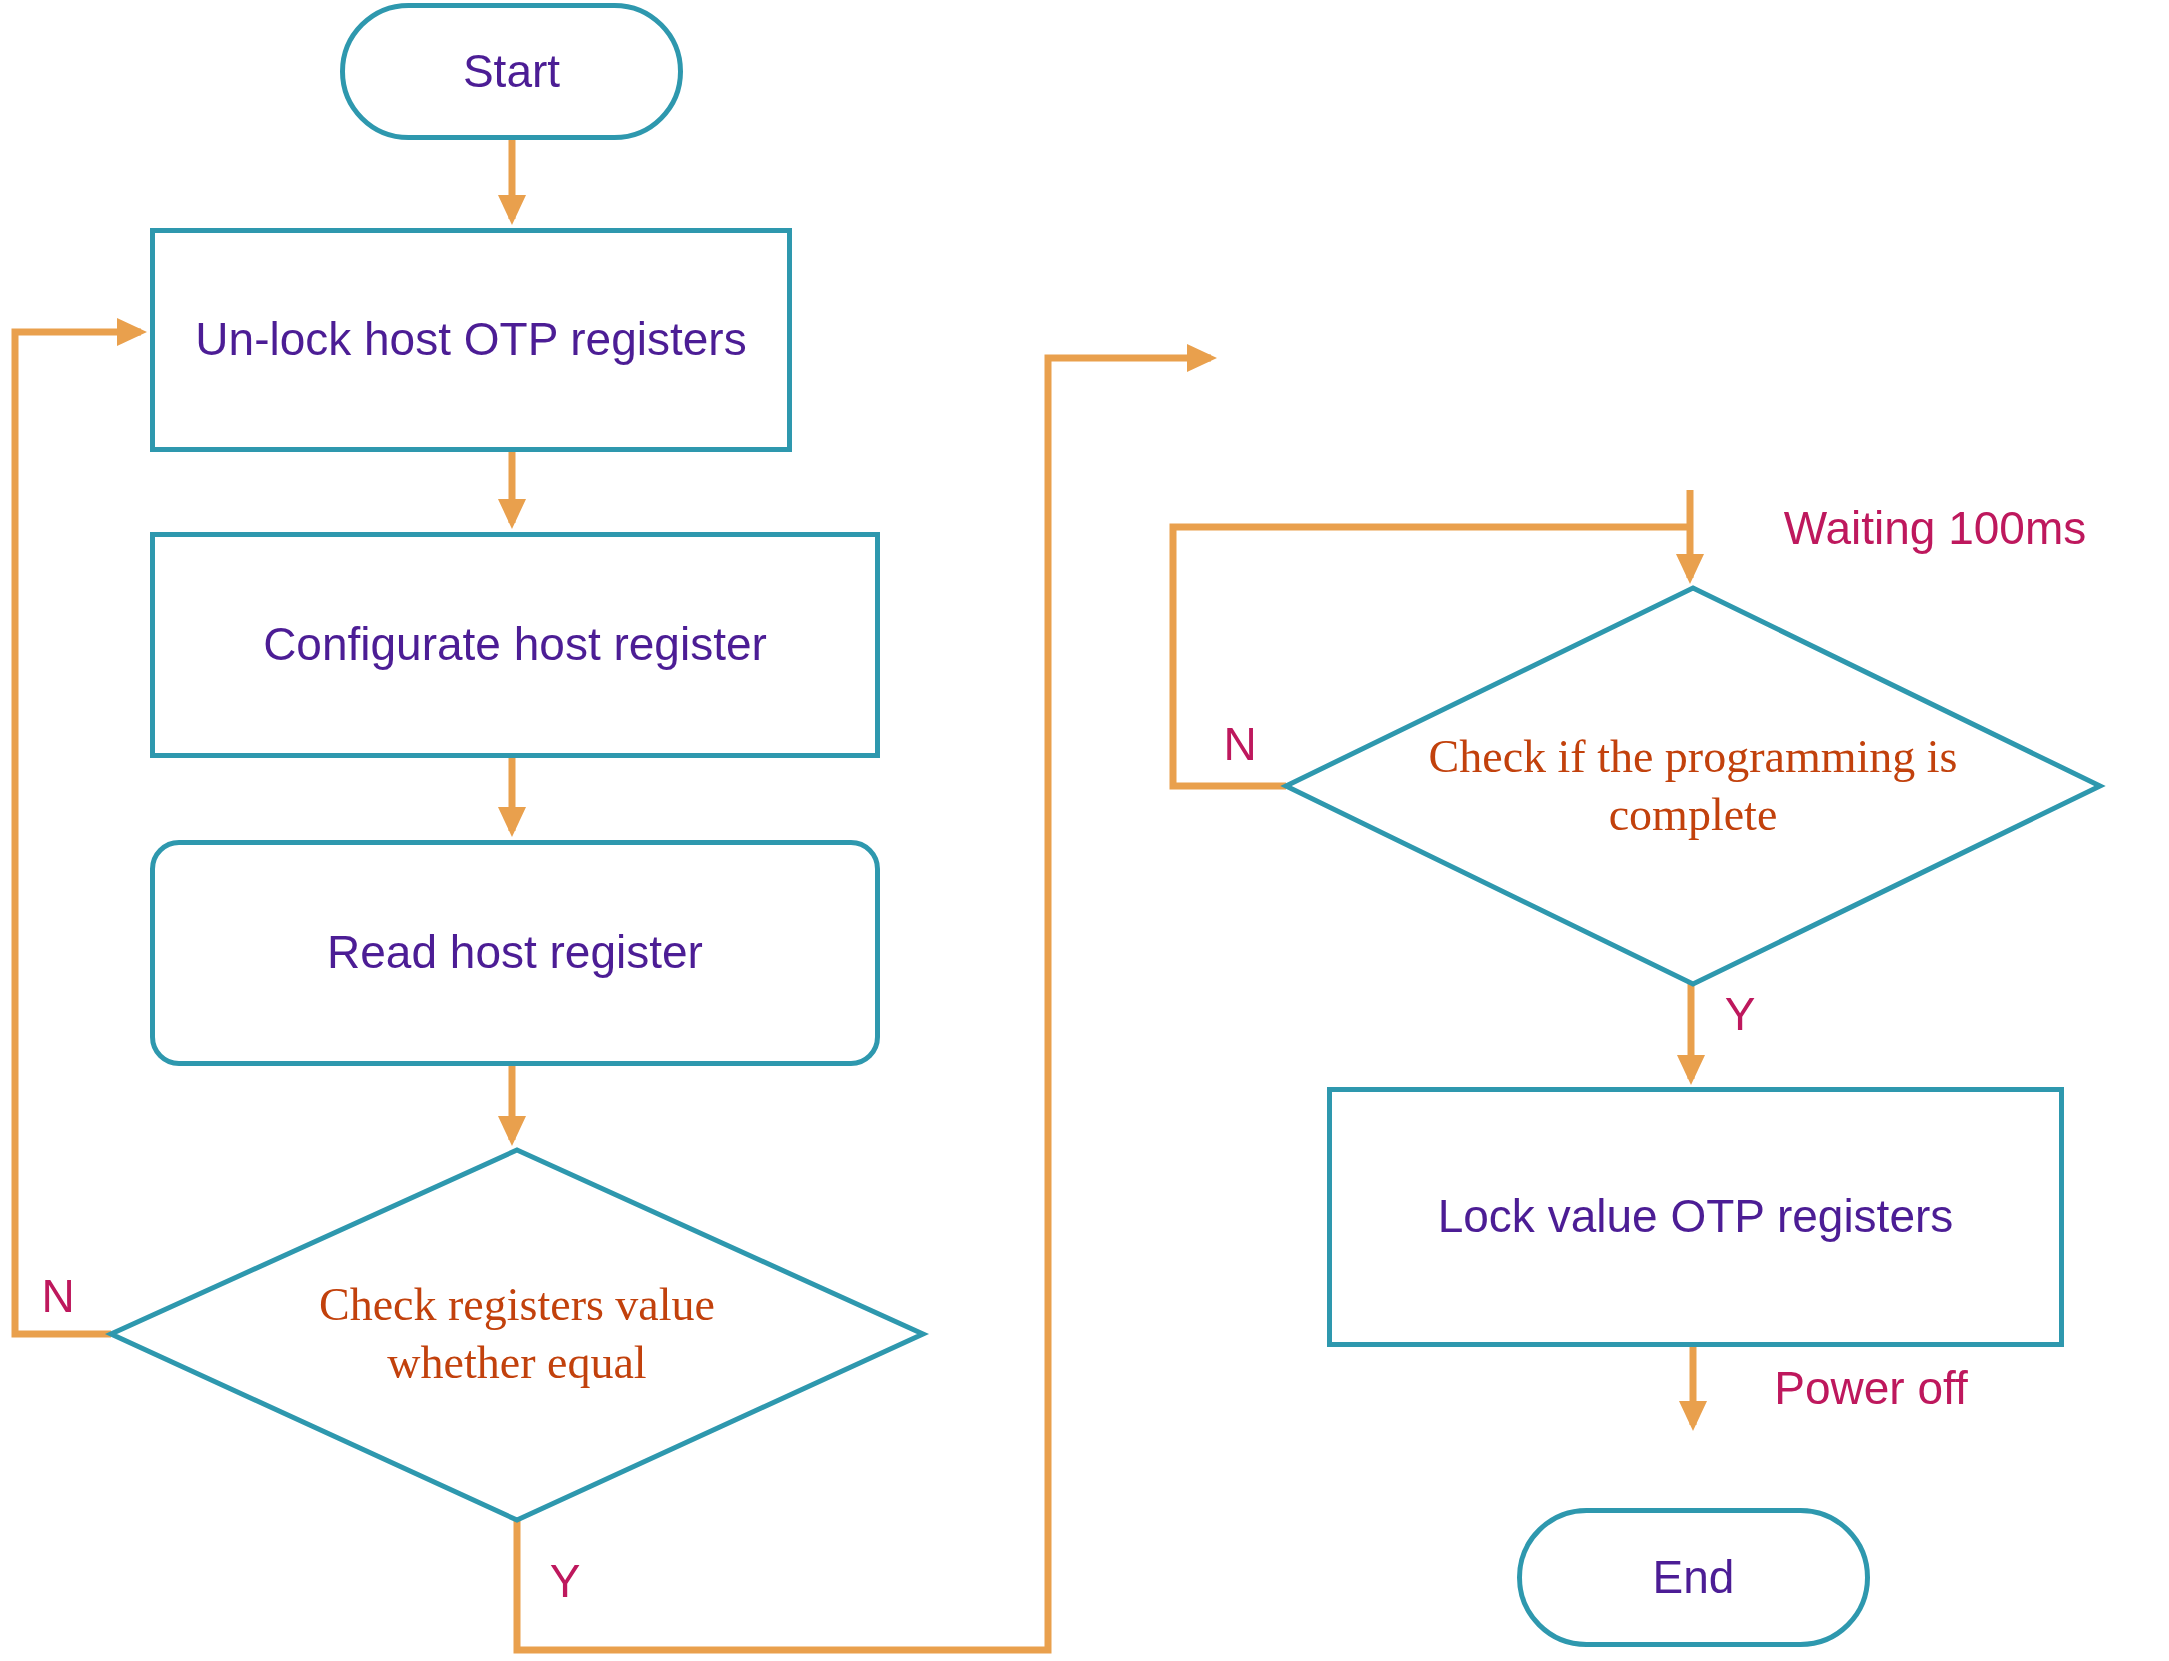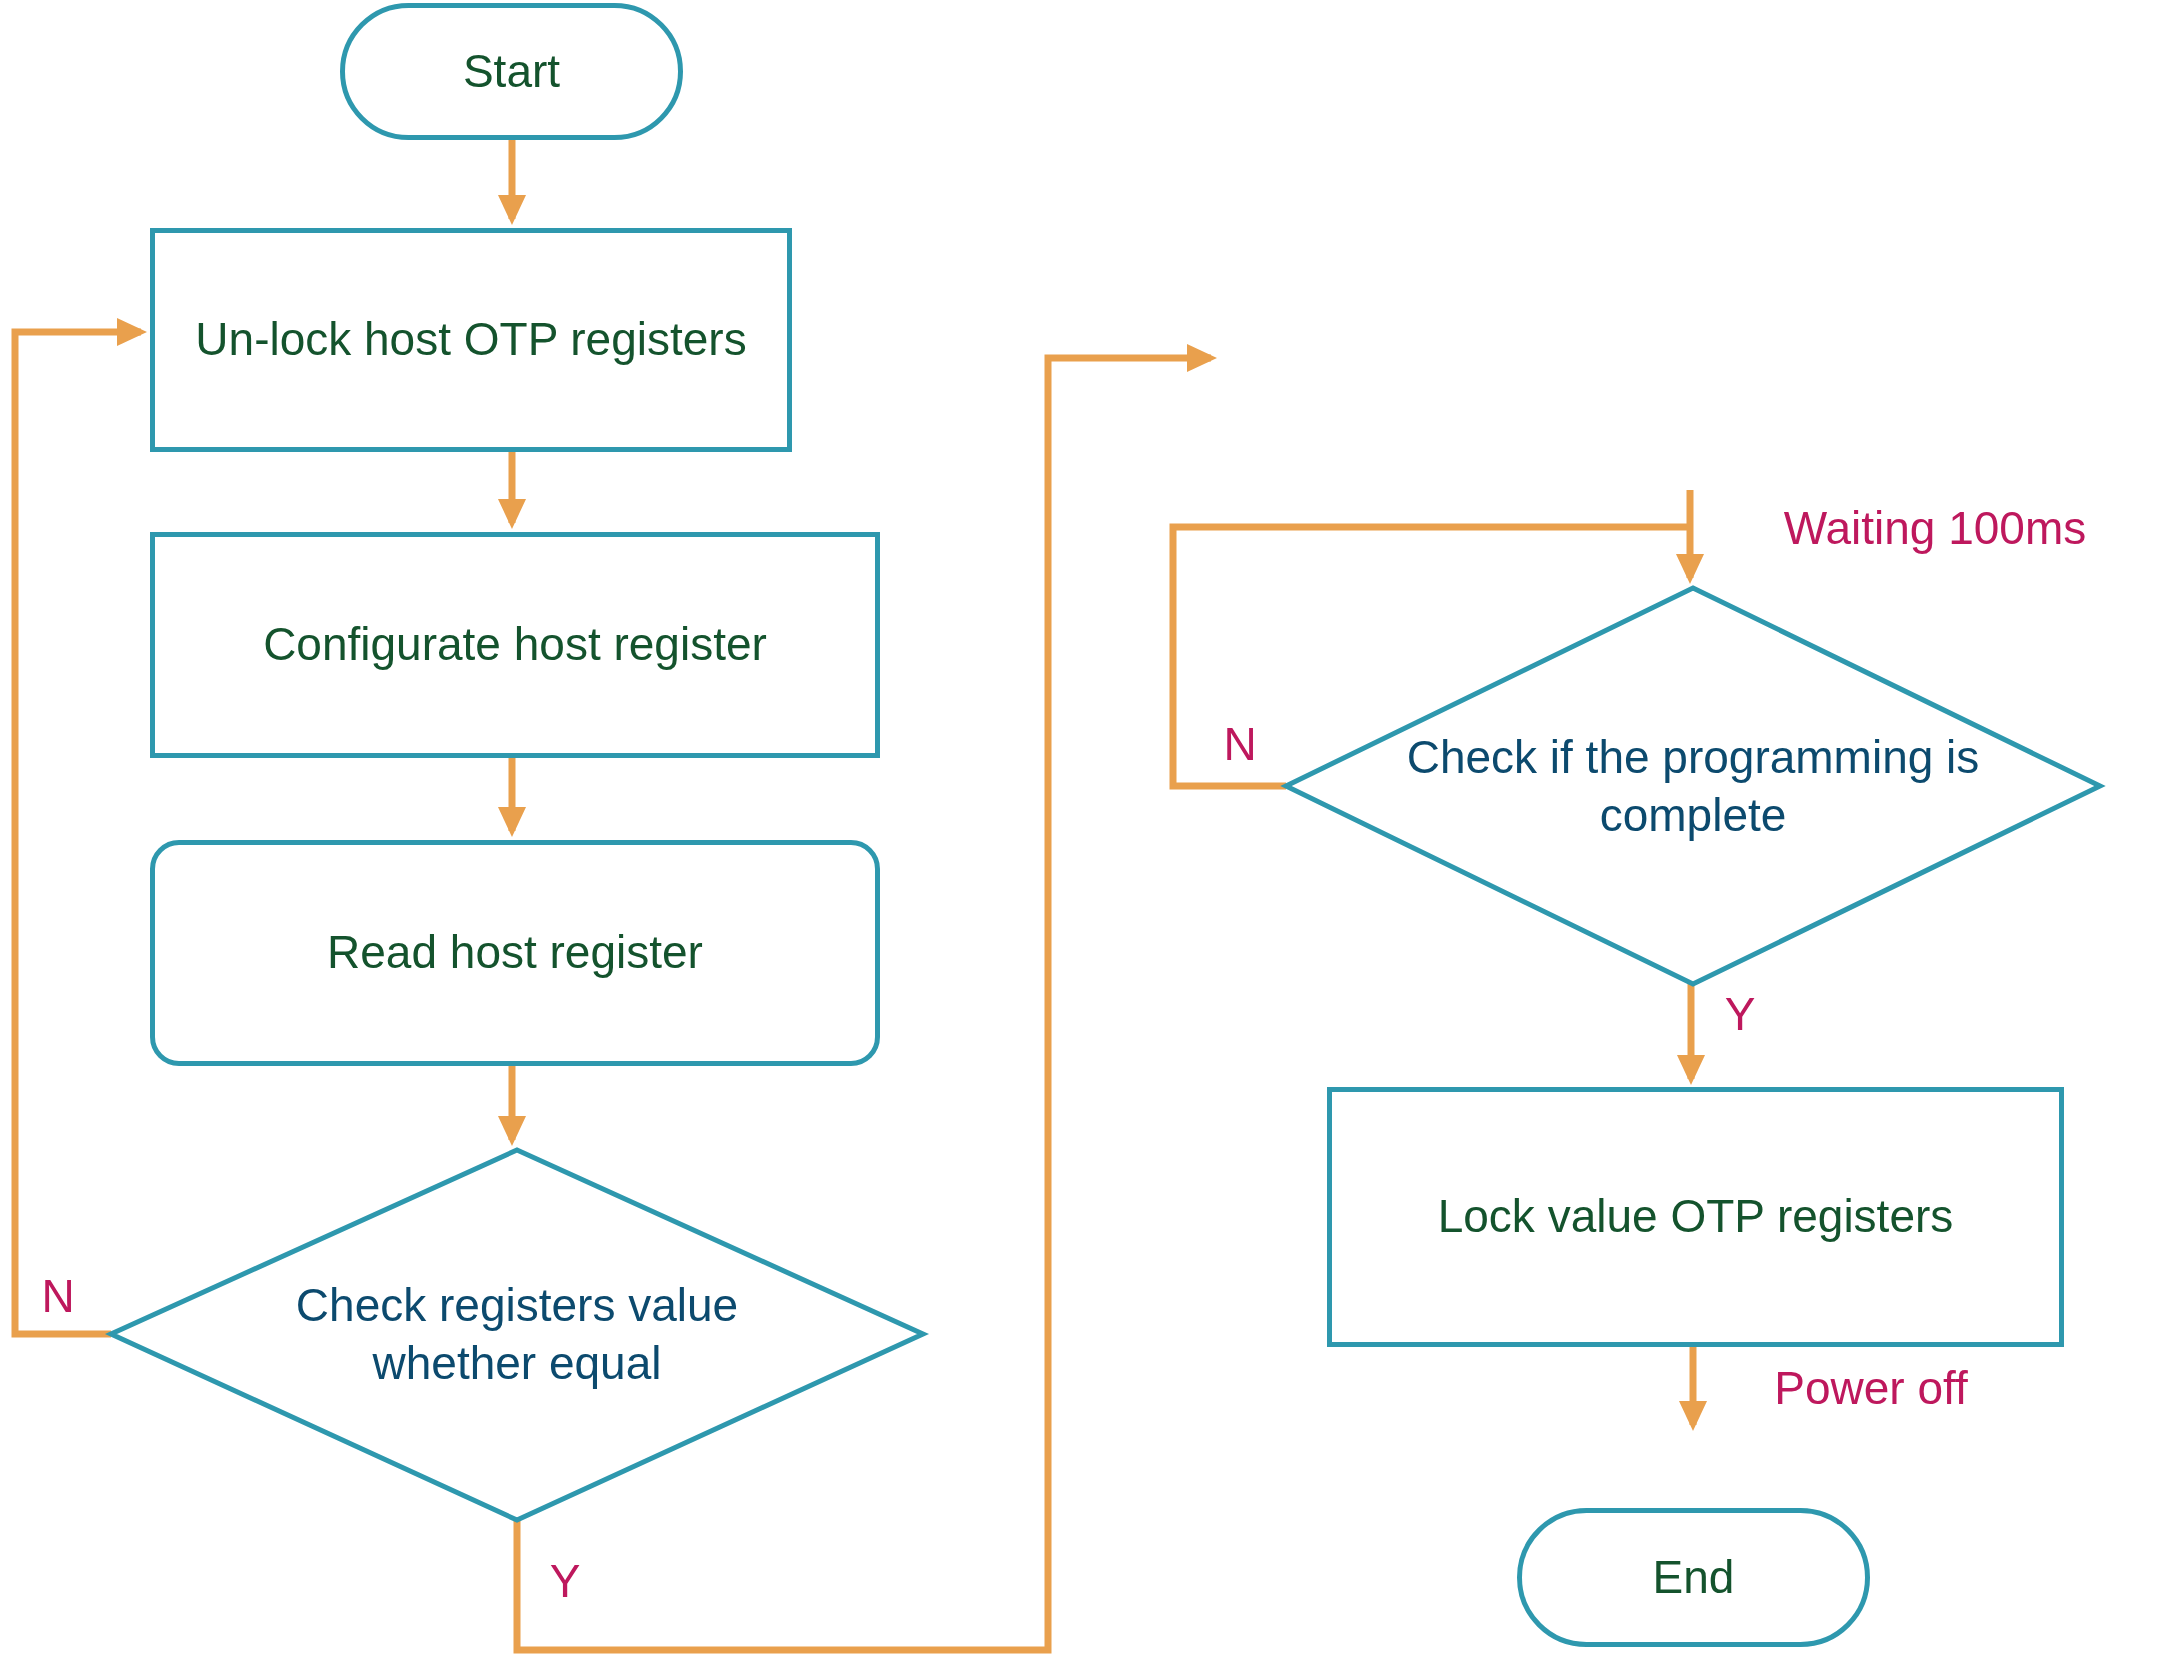--- a/index.html
+++ b/index.html
@@ -1,24 +1,24 @@
 <!DOCTYPE html>
 <html><head>
 <meta charset="utf-8">
 <style>
   html,body{margin:0;padding:0;background:#ffffff;}
   body{width:2169px;height:1661px;font-family:"Liberation Sans",sans-serif;color:#111111;}
   #canvas{position:relative;width:2169px;height:1661px;background:#ffffff;overflow:hidden;}
   svg.layer{position:absolute;left:0;top:0;width:2169px;height:1661px;}
   .node{position:absolute;box-sizing:border-box;border:5px solid #2e98ae;background:#ffffff;
         display:flex;align-items:center;justify-content:center;text-align:left;
-        font-size:46px;line-height:1.25;color:#14532d;}
+        font-size:46px;line-height:1.25;color:#4c1d95;}
   .stadium{border-radius:70px;}
   .dlabel{position:absolute;display:flex;align-items:center;justify-content:center;
-          text-align:center;font-size:46px;line-height:1.27;color:#0c4a6e;}
+          text-align:center;font-size:46px;line-height:1.27;color:#c2410c;font-family:Liberation Serif, serif;}
   .elabel{position:absolute;display:flex;align-items:center;justify-content:center;
           text-align:center;font-size:46px;color:#be185d;white-space:nowrap;}
 </style>
 </head>
 <body>
 
 <div id="canvas">
 
   <svg class="layer" viewBox="0 0 2169 1661" fill="none">
     <defs>

